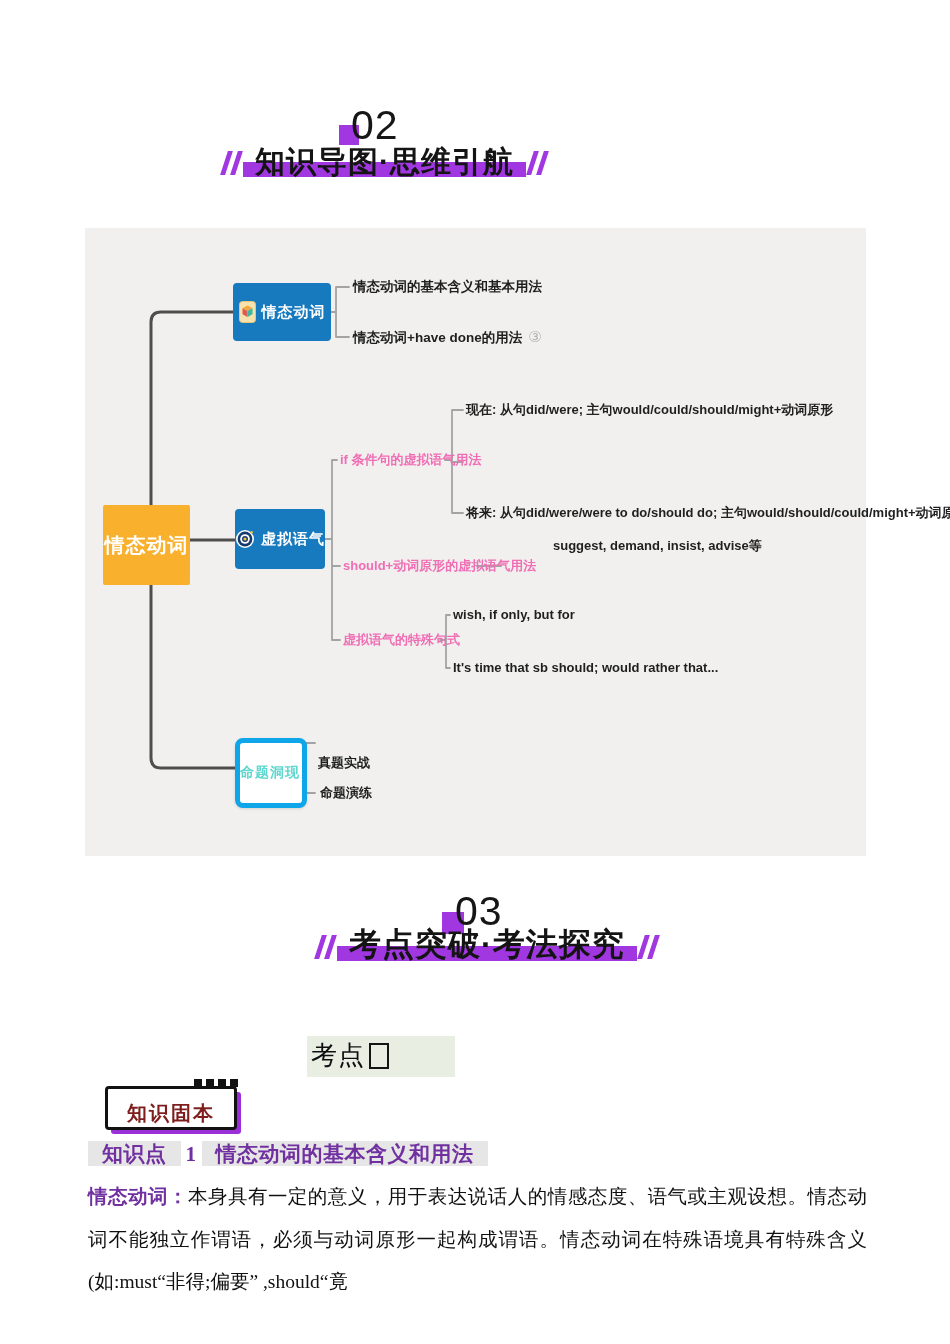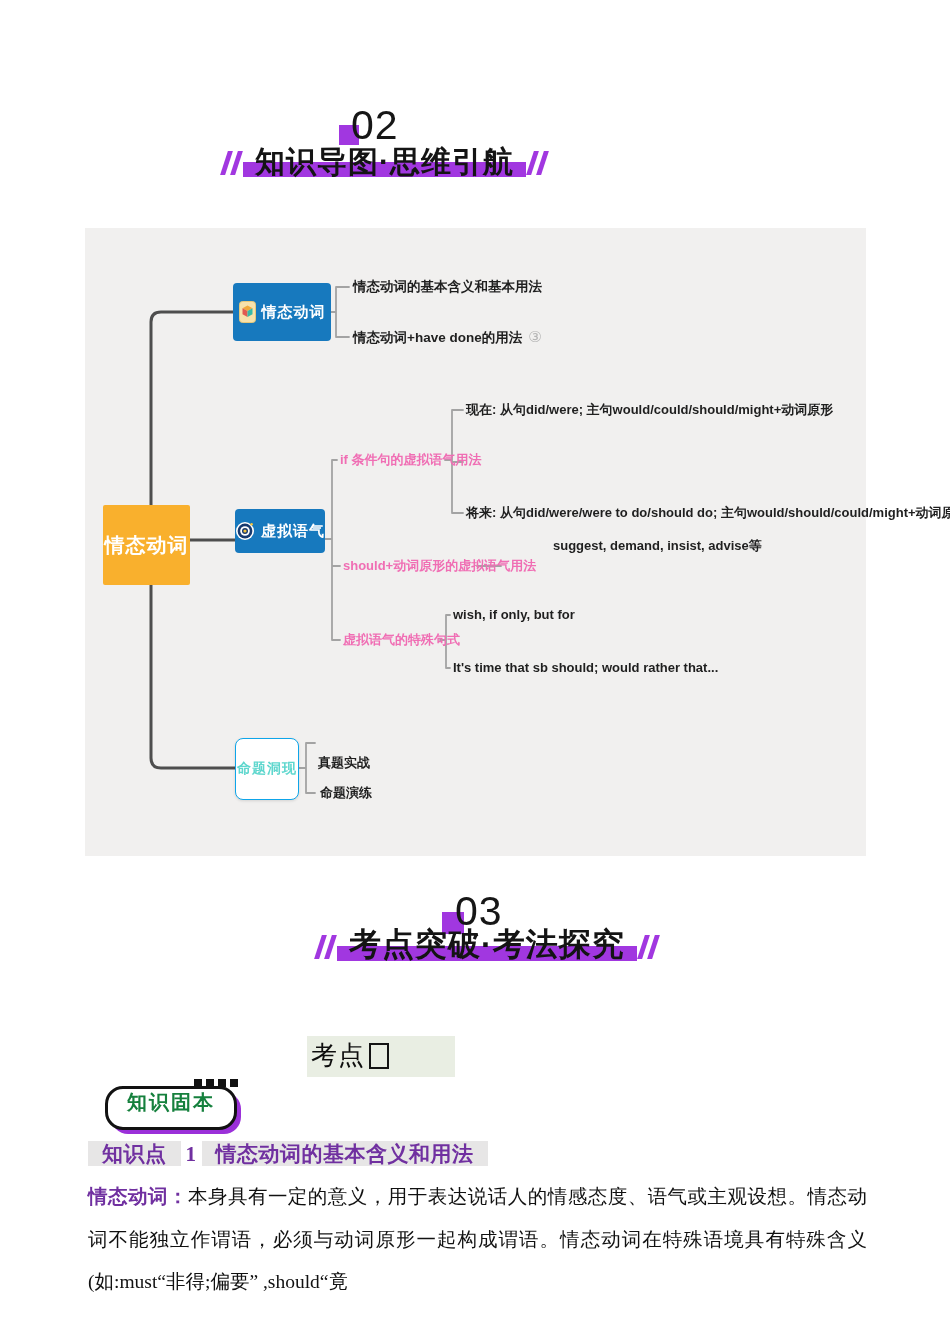--- a/index.html
+++ b/index.html
@@ -33,45 +33,45 @@
   .root-box{
     left:18px;top:277px;width:87px;height:80px;background:#F9B02D;border-radius:2px;
     display:flex;align-items:center;justify-content:center;
     color:#fff;font-weight:700;font-size:20px;letter-spacing:1px;
   }
   .blue-box{
     background:#1779BE;border-radius:4px;color:#fff;font-weight:700;font-size:15px;
     display:flex;align-items:center;justify-content:center;gap:6px;letter-spacing:1px;
   }
   .white-box{
-    background:#ffffff;border:1px solid #0ea5e9;border-radius:8px;
+    background:#ffffff;border:5px solid #0ea5e9;border-radius:8px;
     box-shadow:0 1px 3px rgba(0,0,0,.12);
-    display:flex;align-items:center;justify-content:center;
+    display:flex;align-items:center;justify-content:flex-start;
     color:#5FD7CE;font-weight:700;font-size:14px;letter-spacing:1px;
   }
   .leaf{font-size:13px;font-weight:700;color:#1f1f1f;line-height:20px;height:20px;}
   .leaf-lg{font-size:13.5px;}
   .pink{font-size:13px;font-weight:700;color:#F06EB4;line-height:18px;height:18px;}
   .circ-num{color:#b5b5b5;font-weight:400;font-size:15px;margin-left:6px;}
 
   
   .kaodian{
     position:absolute;left:307px;top:1036px;background:#E9EEE3;
     padding:2px 10px 4px 4px;font-weight:400;font-size:26px;color:#0e0e0e;
     display:flex;align-items:center;letter-spacing:1px;
   }
   .tofu{display:inline-block;width:16px;height:22px;border:2px solid #141414;margin:0 56px 0 4px;}
 
   
   .badge{
     position:absolute;left:105px;top:1086px;width:126px;height:38px;
-    background:#fff;border:3px solid #121212;border-radius:18px;
+    background:#fff;border:3px solid #121212;border-radius:4px;
     box-shadow:5px 5px 0 -1px #9B30D9;
-    display:flex;align-items:flex-start;justify-content:center;
-    font-size:20px;font-weight:900;color:#15803d;letter-spacing:2px;
+    display:flex;align-items:flex-end;justify-content:center;
+    font-size:20px;font-weight:900;color:#7f1d1d;letter-spacing:2px;
   }
   .badge .squares{position:absolute;top:-10px;right:-4px;display:flex;gap:4px;}
   .badge .squares i{width:8px;height:8px;background:#121212;display:block;}
 
   
   .kp{position:absolute;left:88px;top:1140px;font-size:21px;font-weight:700;color:#7030A0;letter-spacing:.5px;}
   .kp .hl{background:#E7E6E6;padding:1px 14px;}
   .kp .num{padding:0 5px;font-family:"Liberation Serif","DejaVu Serif",serif;font-weight:700;}
 
   
@@ -137,21 +137,21 @@
       <polygon points="3.5,7.3 8.5,10 8.5,16 3.5,13.2" fill="#E05A52"></polygon>
       <polygon points="8.5,10 13.5,7.3 13.5,13.2 8.5,16" fill="#37B9A8"></polygon>
     </svg>
     <span>情态动词</span>
   </div>
   <div class="node leaf leaf-lg" style="left:268px;top:49px;text-align:center;">情态动词的基本含义和基本用法</div>
   <div class="node leaf leaf-lg" style="left:268px;top:99px;">
     <span>情态动词+have done的用法</span><span class="circ-num">③</span>
   </div>
 
-  <div class="node blue-box" style="left:150px;top:281px;width:90px;height:44px;">
+  <div class="node blue-box" style="left:150px;top:281px;width:90px;height:60px;">
     <svg width="20" height="20" viewBox="0 0 20 20">
       <circle cx="10" cy="10" r="9" fill="#ffffff"></circle>
       <circle cx="10" cy="10" r="7.4" fill="#16396F"></circle>
       <circle cx="10" cy="10" r="4.8" fill="#ffffff"></circle>
       <circle cx="10" cy="10" r="3" fill="#16396F"></circle>
       <circle cx="10" cy="10" r="1.6" fill="#F5C33B"></circle>
       <circle cx="16.6" cy="3.2" r="1.3" fill="#F5C33B"></circle>
     </svg>
     <span>虚拟语气</span>
   </div>

